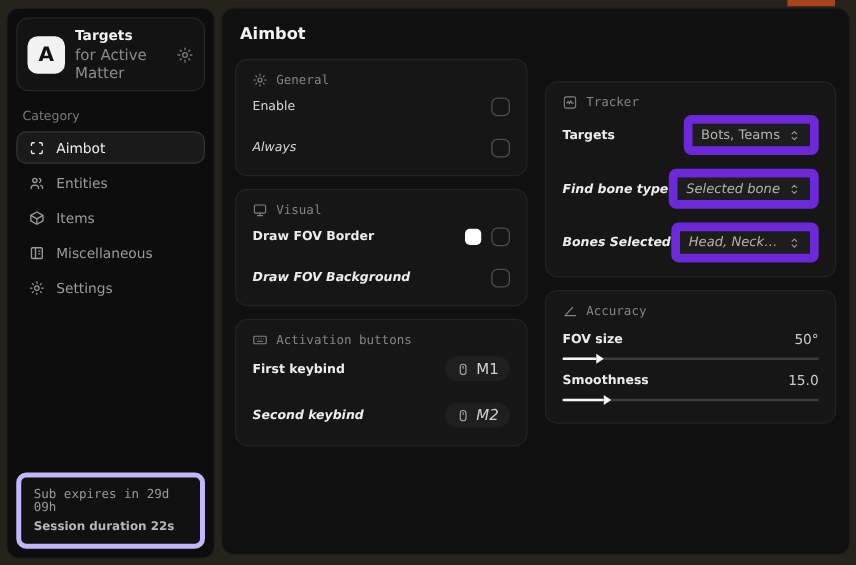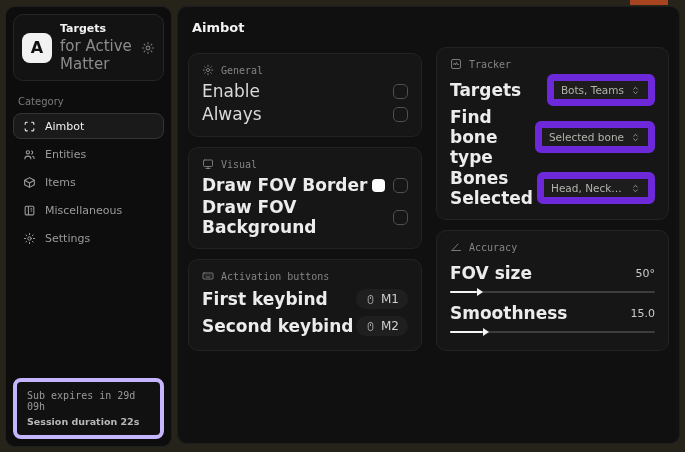--- a/index.html
+++ b/index.html
@@ -22,21 +22,21 @@
     margin:7px; padding:7px 8px; border:1px solid #262626; border-radius:10px;
     background:#131313; display:flex; align-items:center; gap:8px;
   }
   .logo-box {
     width:30px; height:30px; border-radius:8px; background:#f2f2f2;
     color:#111; font-weight:bold; font-size:16px;
     display:flex; align-items:center; justify-content:center; flex:none;
   }
   .logo-text { flex:1; min-width:0; }
   .logo-title { font-size:11px; font-weight:bold; color:#f2f2f2; }
-  .logo-sub { font-size:15px; color:#8c8c8c; margin-top:2px; }
+  .logo-sub { font-size:12px; color:#8c8c8c; margin-top:2px; }
   .gear-btn { color:#7d7d7d; display:flex; cursor:pointer; }
   .category-label { font-size:10px; color:#7a7a7a; margin:8px 12px 6px; }
   .nav { padding:0 7px; display:flex; flex-direction:column; gap:2px; }
   .nav-item {
     display:flex; align-items:center; gap:9px; height:26px; padding:0 9px;
     border:1px solid transparent; border-radius:8px;
     font-size:11px; color:#9b9b9b; cursor:pointer;
   }
   .nav-item.selected { background:#1a1a1a; border-color:#343434; color:#f0f0f0; }
   .nav-icon { display:flex; color:inherit; flex:none; }
@@ -48,40 +48,40 @@
   .sub-line { font-family:"DejaVu Sans Mono","Liberation Mono",monospace; font-size:10px; color:#9a9a9a; }
   .session-line { font-size:9.5px; font-weight:600; color:#b8b8b8; margin-top:4px; }
 
   
   .main {
     position:absolute; left:177px; top:6px; right:5px; bottom:8px;
     background:#101010; border:1px solid #1d1d1d; border-radius:10px;
     padding:13px 10px 10px 10px;
   }
   .page-title { font-size:13px; font-weight:bold; color:#f2f2f2; margin:0 0 12px 4px; }
-  .columns { display:flex; gap:14px; align-items:flex-end; }
+  .columns { display:flex; gap:14px; align-items:center; }
   .col { display:flex; flex-direction:column; gap:10px; }
   .col-left { width:242px; }
   .col-right { width:241px; }
   .card {
     background:#161616; border:1px solid #232323; border-radius:10px;
     padding:10px 13px 11px;
   }
   .card-header {
     display:flex; align-items:center; gap:7px;
     font-family:"DejaVu Sans Mono","Liberation Mono",monospace;
     font-size:10px; color:#848484; margin-bottom:4px;
   }
   .card-header svg { flex:none; }
   .row {
     display:flex; align-items:center; justify-content:space-between;
     min-height:22px;
   }
-  .row + .row { margin-top:1px; }
-  .row-label { font-size:17px; color:#d9d9d9; }
+  .row + .row { margin-top:11px;font-style:italic; }
+  .row-label { font-size:10px; color:#d9d9d9; }
   .row-label.strong { font-weight:bold; color:#ececec; }
   .row-right { display:flex; align-items:center; gap:8px; }
   .checkbox {
     width:15px; height:15px; border:1.5px solid #4f4f4f; border-radius:5px;
     background:transparent; cursor:pointer; flex:none;
   }
   .swatch { width:13px; height:13px; border-radius:4px; cursor:pointer; flex:none; }
   .keychip {
     display:inline-flex; align-items:center; gap:5px;
     background:#1f1f1f; border-radius:10px; padding:3px 9px;

